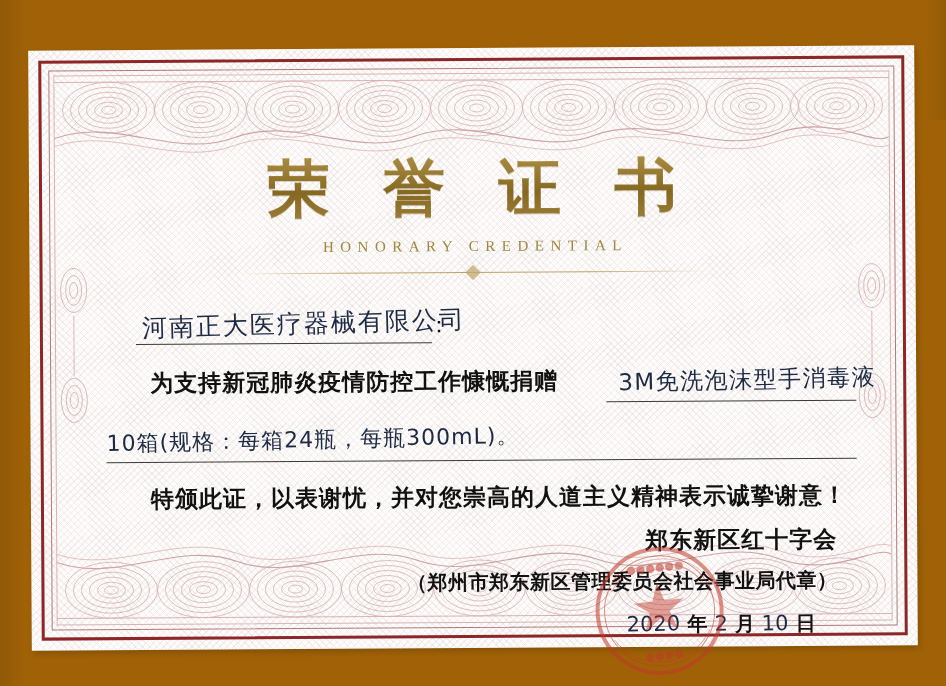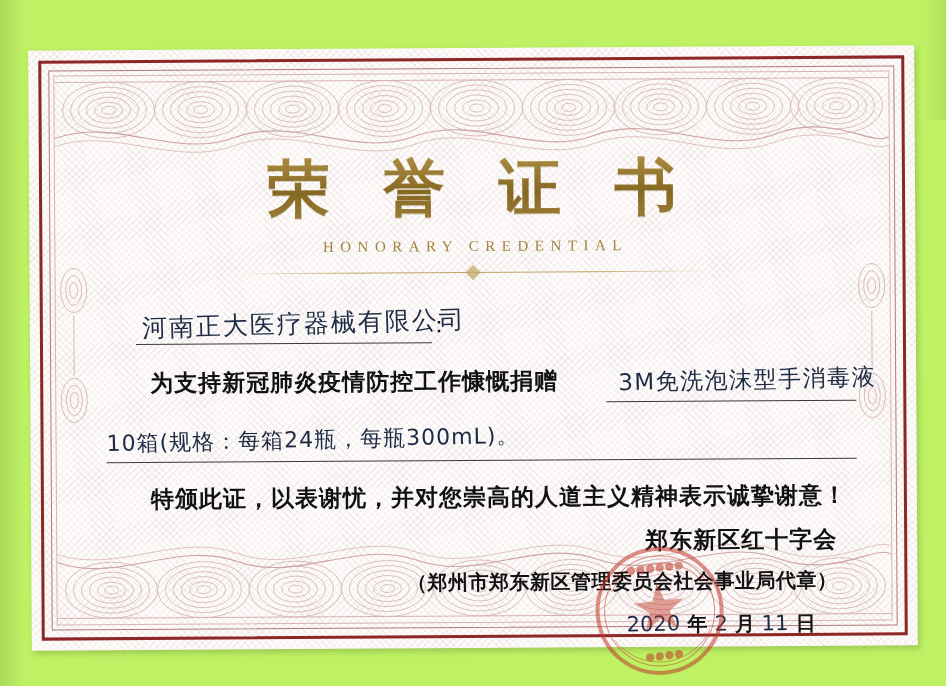--- a/index.html
+++ b/index.html
@@ -12,21 +12,21 @@
     height: 686px;
     font-family: "Liberation Serif", serif;
     overflow: hidden;
   }
 
   
   .scan {
     position: relative;
     width: 946px;
     height: 686px;
-    background: #bef264;
+    background: #a16207;
     overflow: hidden;
   }
 
   
   .sheet {
     position: absolute;
     left: 30px;
     top: 48px;
     width: 886px;
     height: 600px;
@@ -457,21 +457,21 @@
     </div>
 
     <div class="sig-zone">
       <div class="issuer">郑东新区红十字会</div>
       <div class="issuer-sub">（郑州市郑东新区管理委员会社会事业局代章）</div>
       <div class="date-row">
         <span class="date-hand">2020</span>
         <span>年</span>
         <span class="date-hand">2</span>
         <span>月</span>
-        <span class="date-hand">11</span>
+        <span class="date-hand">10</span>
         <span>日</span>
       </div>
     </div>
 
     <div class="seal">
       <svg width="136" height="136" viewBox="0 0 136 136" xmlns="http://www.w3.org/2000/svg">
         <g stroke="#c0392b" fill="none">
           <circle cx="68" cy="68" r="62" stroke-width="4"></circle>
           <circle cx="68" cy="68" r="55" stroke-width="1"></circle>
           <path d="M68,40 L74,58 L93,58 L78,69 L84,87 L68,76 L52,87 L58,69 L43,58 L62,58 Z" fill="#c0392b" stroke="none" opacity="0.85"></path>

